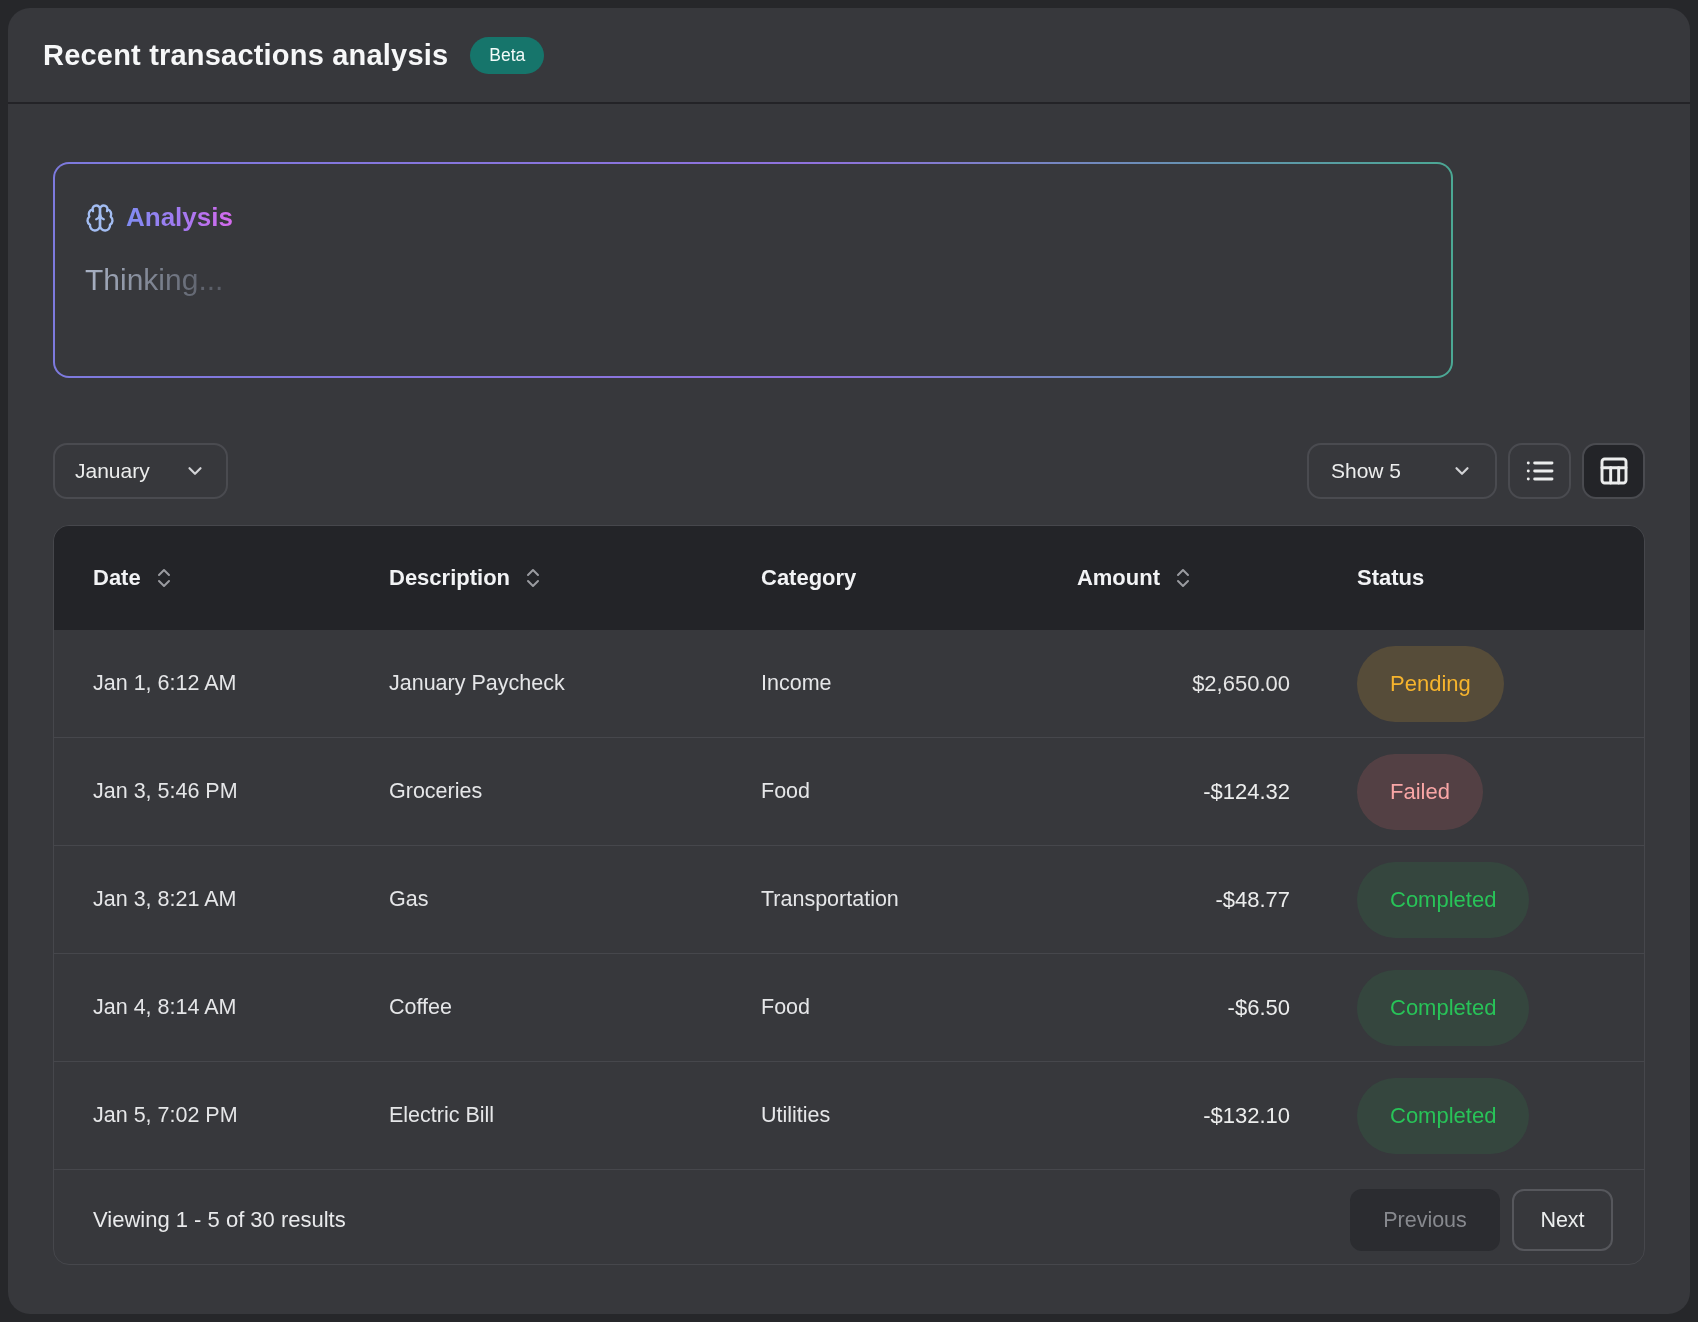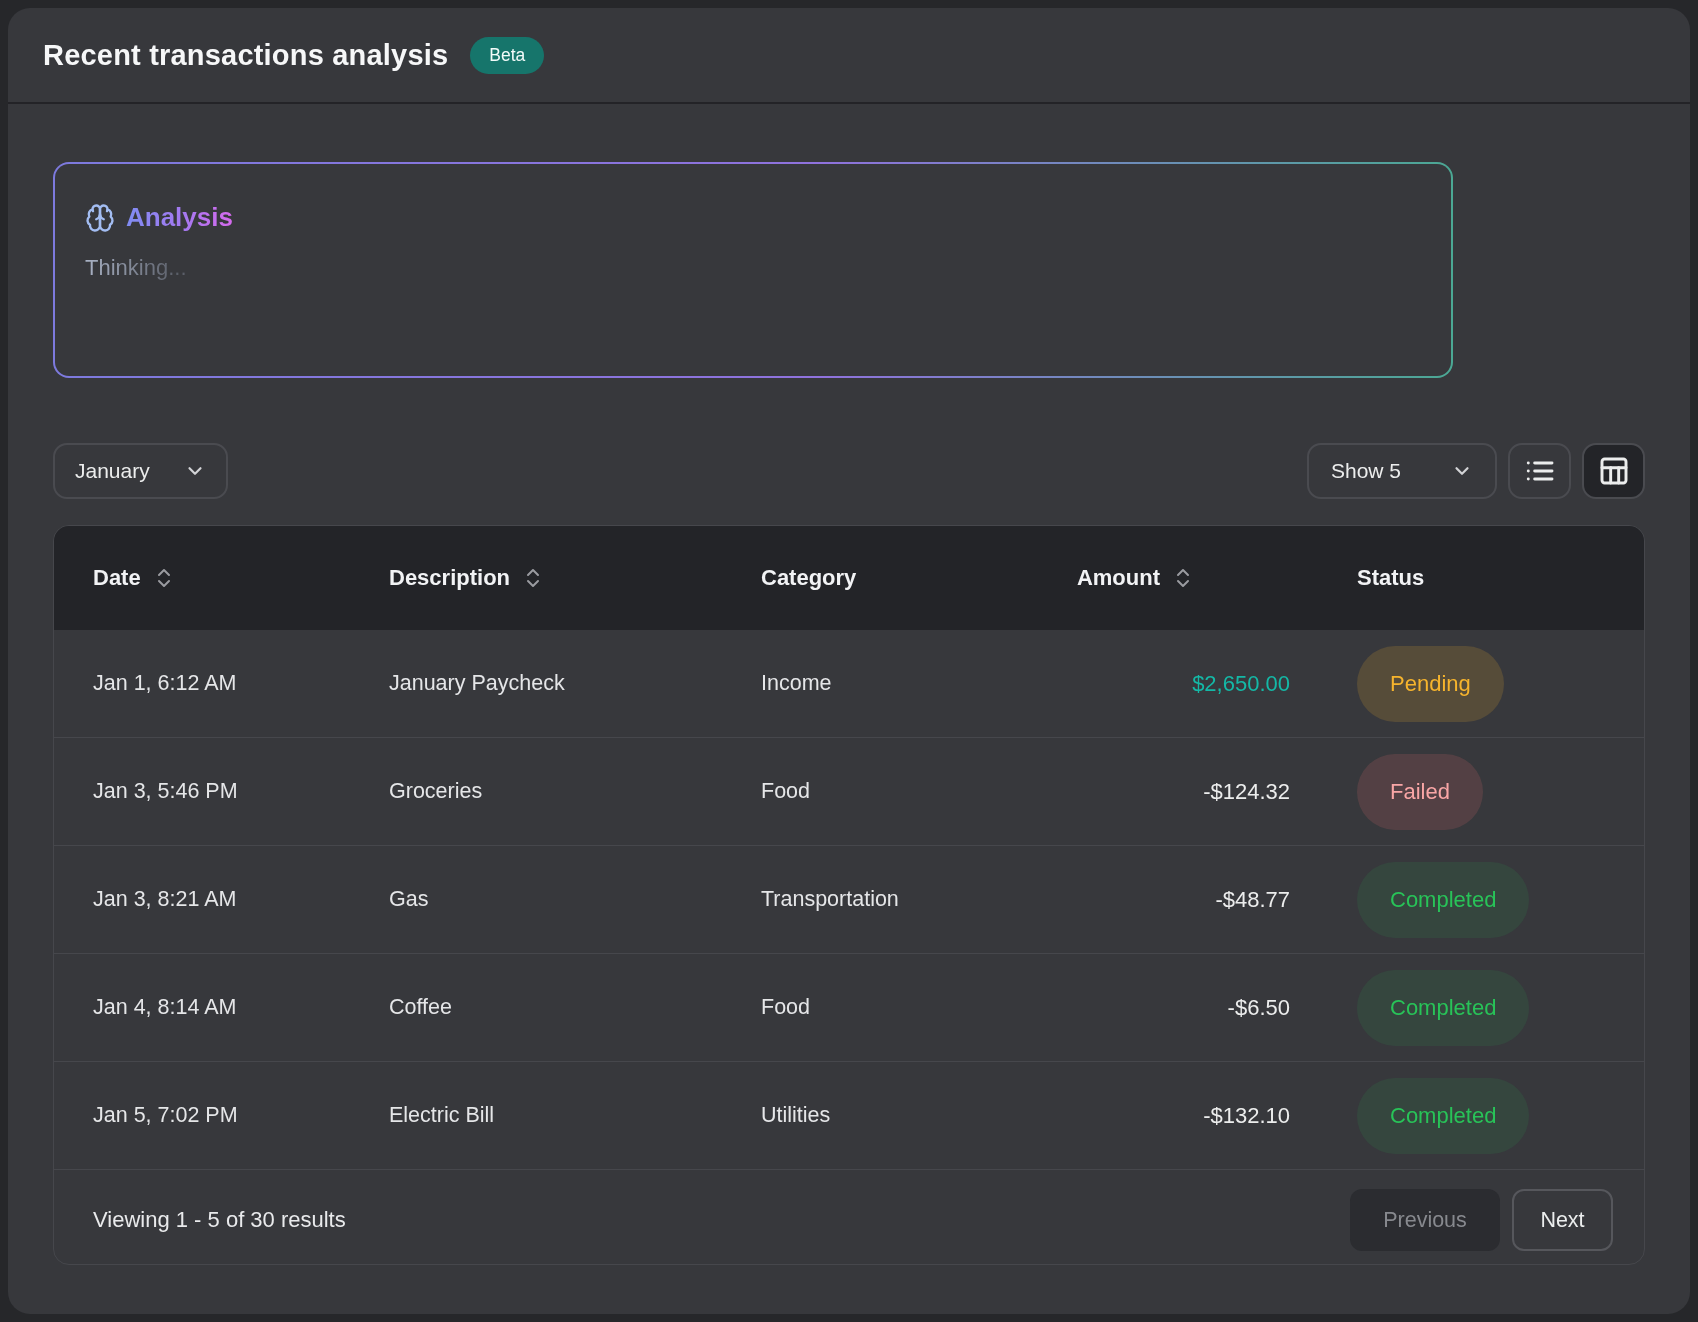--- a/index.html
+++ b/index.html
@@ -37,21 +37,21 @@
                linear-gradient(90deg,#7d7ade 0%,#8f72dd 55%,#4ba894 100%) border-box;
     padding:38px 30px;
   }
   .analysis-head{display:flex;align-items:center;gap:11px;}
   .analysis-title{
     font-size:26px;font-weight:700;
     background:linear-gradient(90deg,#7f8cf2 0%,#a678f0 55%,#d66aee 100%);
     -webkit-background-clip:text;background-clip:text;color:transparent;
   }
   .thinking-text{
-    margin-top:22px;width:fit-content;font-size:22px;
+    margin-top:30px;width:fit-content;font-size:30px;
     background:linear-gradient(90deg,#aab3c6 0%,#5b5f69 90%);
     -webkit-background-clip:text;background-clip:text;color:transparent;
   }
   
   .controls{position:absolute;top:435px;left:45px;right:45px;height:56px;}
   .ctl-btn{
     height:56px;box-sizing:border-box;
     border:2px solid #4a4b50;border-radius:14px;
     background:transparent;color:#eceded;font-size:21px;
     display:flex;align-items:center;cursor:pointer;
@@ -77,21 +77,21 @@
   .hcell.amount{justify-content:flex-end;padding-right:95px;}
   .hcell.status{padding-left:67px;}
   .trow{
     height:107px;border-top:1px solid #46474c;
     display:grid;grid-template-columns:296px 372px 300px 229px 1fr;
     padding:0 31px 0 39px;align-items:center;
   }
   .trow:first-child{border-top:none;}
   .cell{font-size:21.5px;color:#e5e6e8;}
   .cell.amount{text-align:right;font-size:22px;color:#eceded;}
-  .cell.amount.positive{color:#14b8a6;}
+  .cell.amount.positive{color:#e5e5e5;}
   .cell.status{padding-left:67px;}
   .status-badge{
     display:inline-block;height:52px;line-height:52px;padding:12px 33px;
     border-radius:999px;font-size:22px;font-weight:500;
   }
   .badge-pending{color:#f6b42d;background:rgba(246,180,45,.16);}
   .badge-failed{color:#f9a6a6;background:rgba(248,115,115,.15);}
   .badge-completed{color:#28c358;background:rgba(40,195,88,.10);}
   .tfoot{
     height:100px;border-top:1px solid #46474c;

